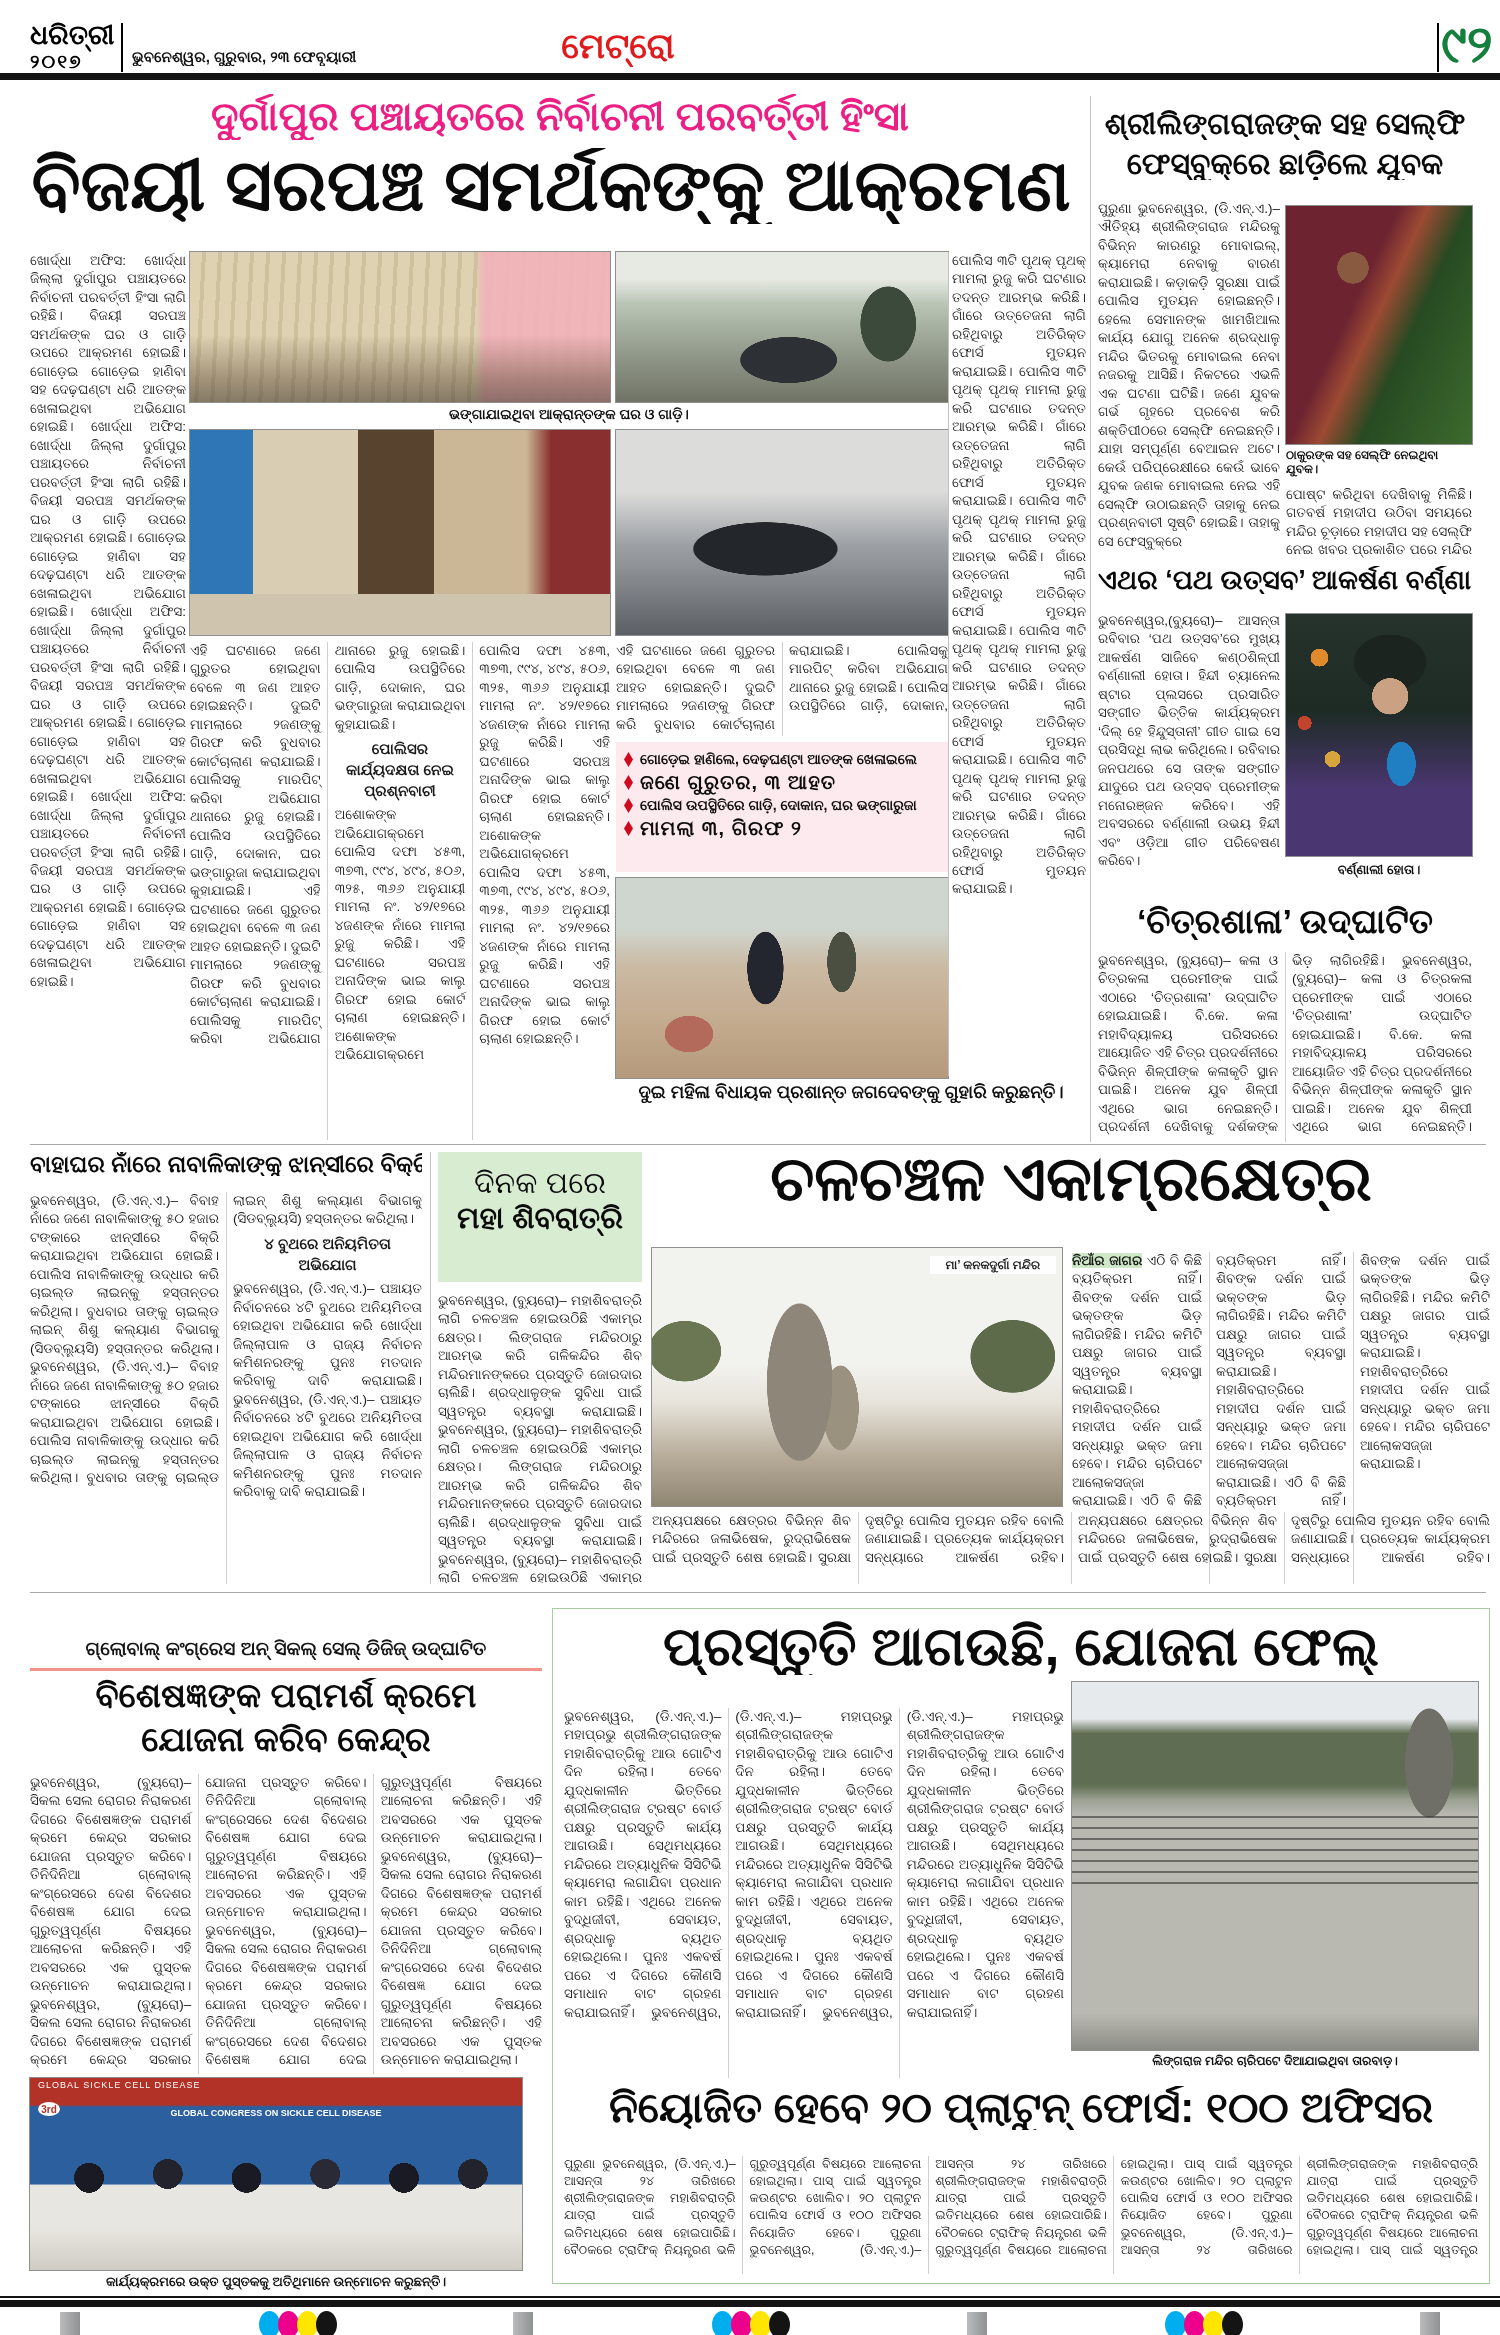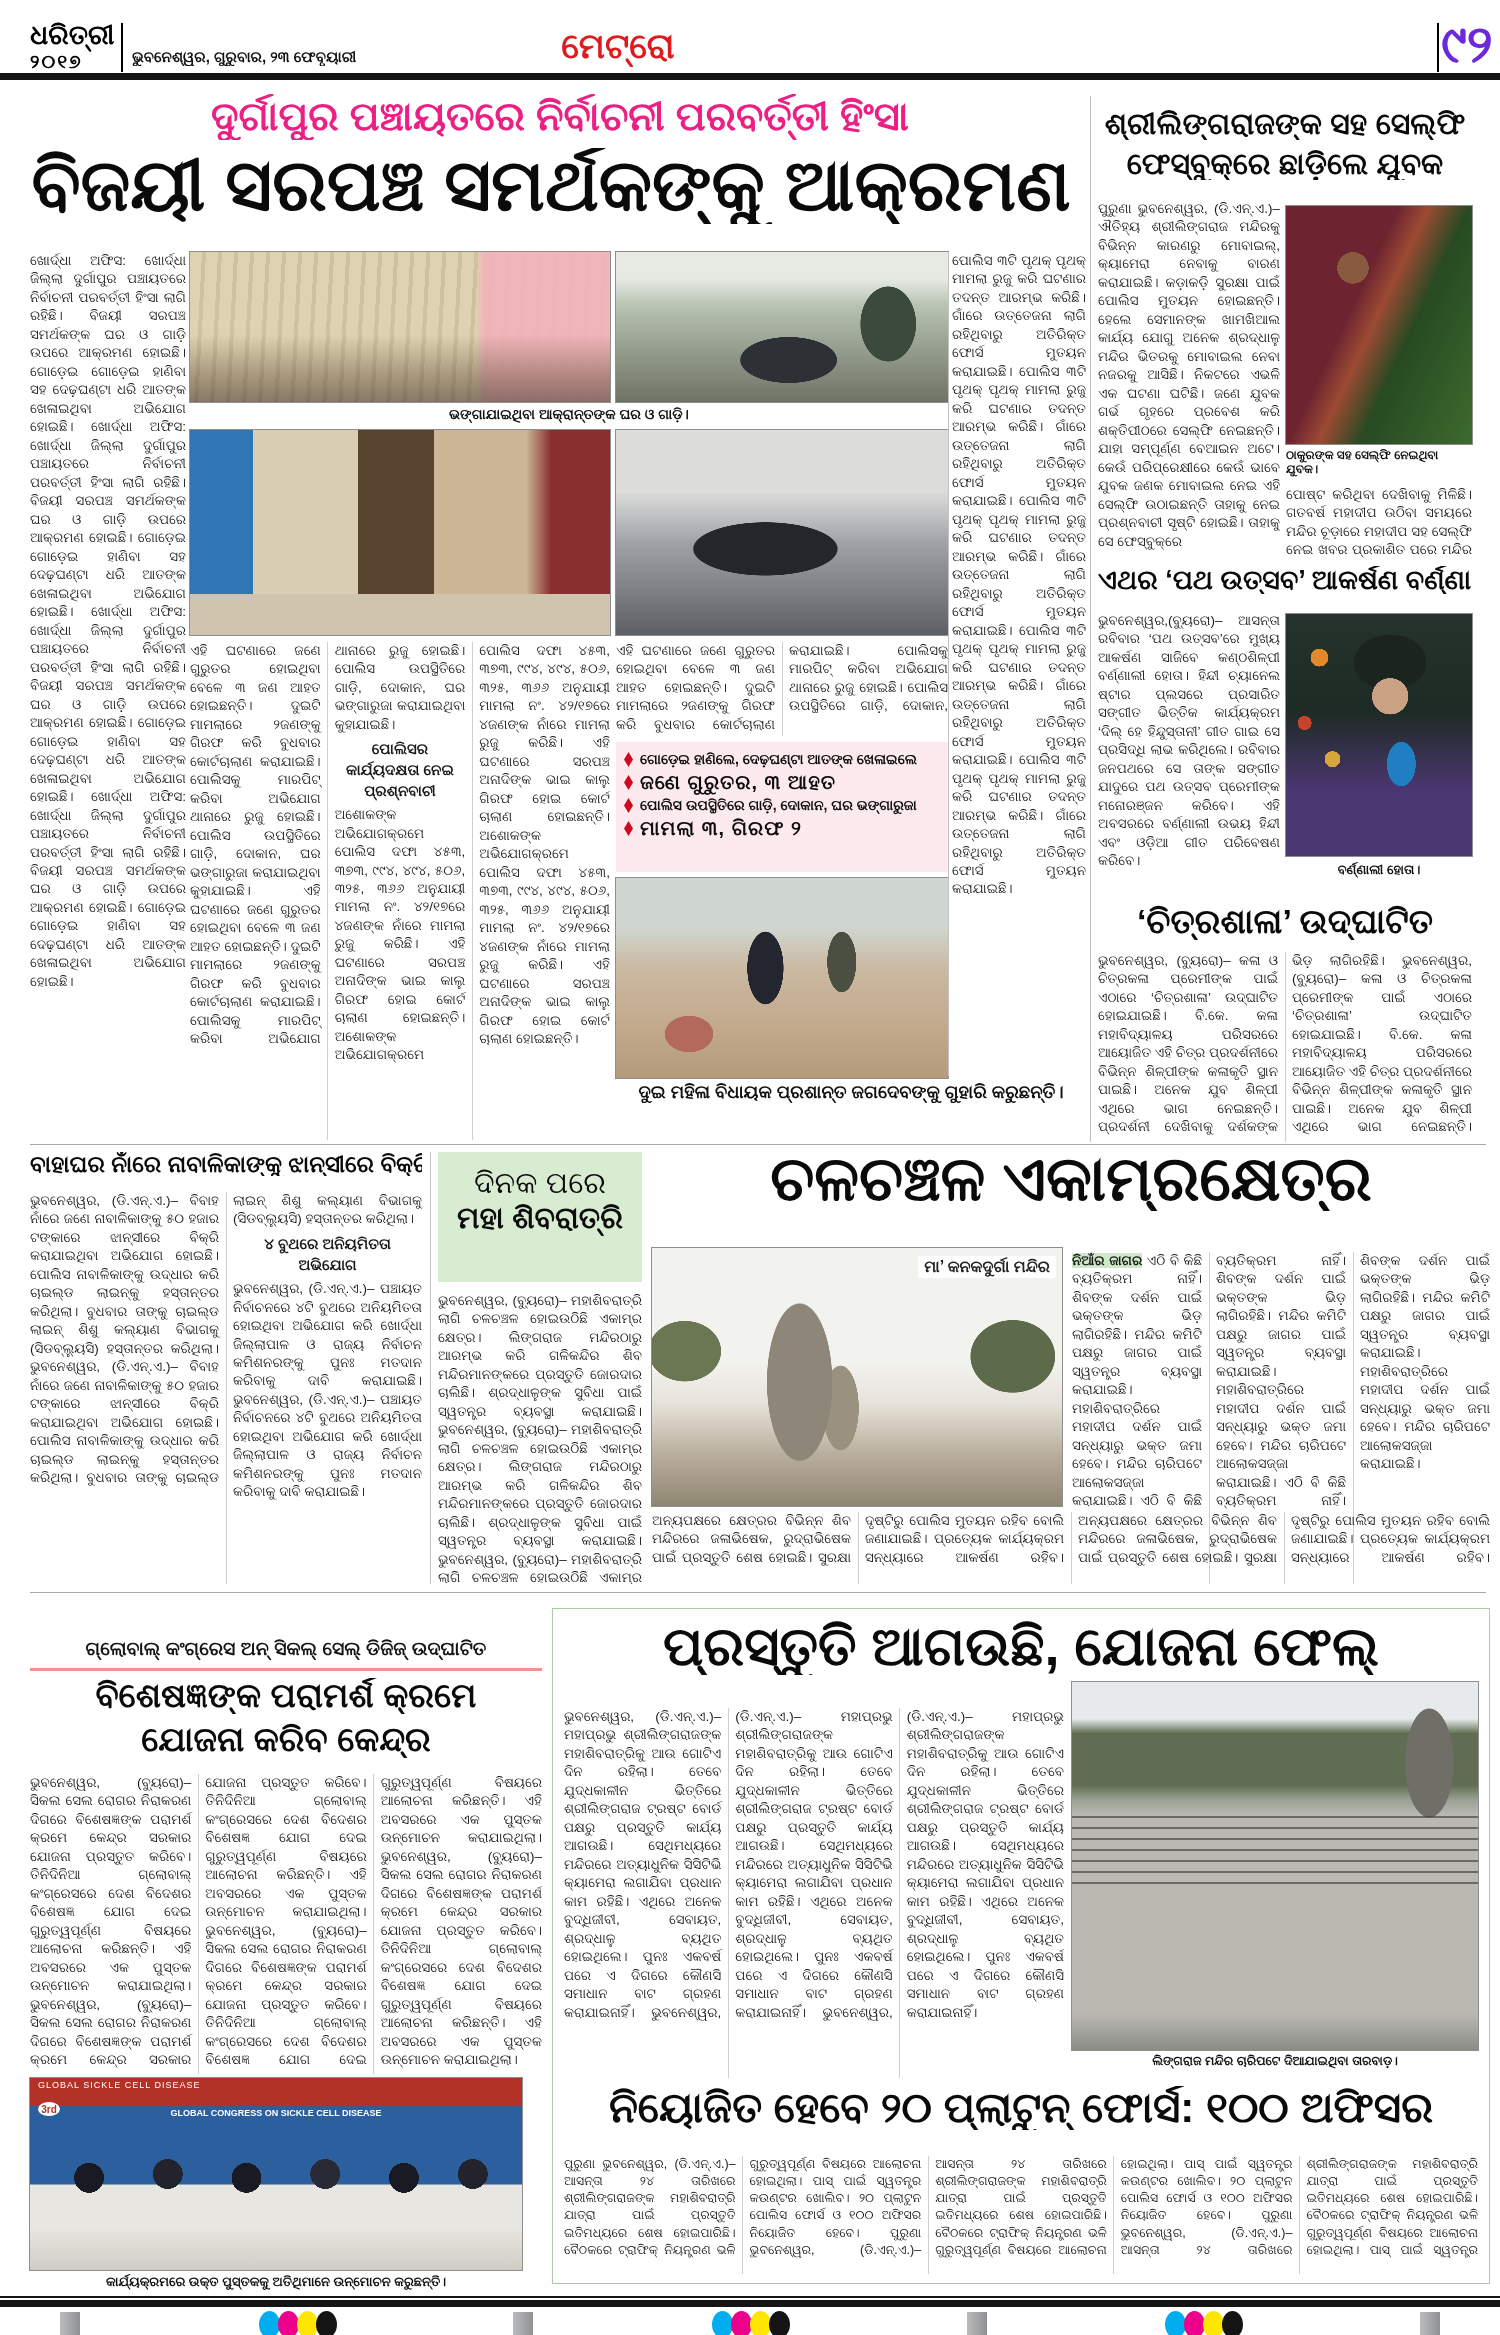--- a/index.html
+++ b/index.html
@@ -36,21 +36,21 @@
 <div id="page">
 
   <div class="abs" style="left:30px;top:20px;width:90px;height:52px;">
     <div style="font-size:27px;font-weight:bold;color:#000;">ଧରିତ୍ରୀ</div>
     <div style="font-size:19px;font-weight:bold;color:#000;letter-spacing:2px;">୨୦୧୭</div>
   </div>
   <div class="abs" style="left:121px;top:23px;width:2px;height:49px;background:#000;"></div>
   <div class="abs nowrap" style="left:132px;top:48px;width:400px;font-size:15px;font-weight:bold;color:#111;">ଭୁବନେଶ୍ୱର, ଗୁରୁବାର, ୨୩ ଫେବୃୟାରୀ</div>
   <div class="abs nowrap" style="left:0;top:26px;width:1236px;text-align:center;font-size:35px;font-weight:bold;color:#e01b1e;">ମେଟ୍ରୋ</div>
   <div class="abs" style="left:1437px;top:23px;width:2px;height:49px;background:#000;"></div>
-  <div class="abs nowrap" style="left:1441px;top:14px;width:58px;font-size:52px;font-weight:bold;color:#6d28d9;">୯୨</div>
+  <div class="abs nowrap" style="left:1441px;top:14px;width:58px;font-size:52px;font-weight:bold;color:#15803d;">୯୨</div>
   <div class="abs" style="left:0;top:73px;width:1500px;height:7px;background:#141414;"></div>
 
   <div class="abs nowrap" style="left:40px;top:94px;width:1040px;text-align:center;font-size:40px;font-weight:bold;color:#ec1f84;">ଦୁର୍ଗାପୁର ପଞ୍ଚାୟତରେ ନିର୍ବାଚନୀ ପରବର୍ତ୍ତୀ ହିଂସା</div>
   <div class="abs nowrap headline" style="left:20px;top:148px;width:1062px;font-size:72px;">ବିଜୟୀ ସରପଞ୍ଚ ସମର୍ଥକଙ୍କୁ ଆକ୍ରମଣ</div>
 
   <div class="abs bt" style="left:30px;top:252px;width:156px;height:888px;">ଖୋର୍ଦ୍ଧା ଅଫିସ: ଖୋର୍ଦ୍ଧା ଜିଲ୍ଲା ଦୁର୍ଗାପୁର ପଞ୍ଚାୟତରେ ନିର୍ବାଚନୀ ପରବର୍ତ୍ତୀ ହିଂସା ଲାଗି ରହିଛି। ବିଜୟୀ ସରପଞ୍ଚ ସମର୍ଥକଙ୍କ ଘର ଓ ଗାଡ଼ି ଉପରେ ଆକ୍ରମଣ ହୋଇଛି। ଗୋଡ଼େଇ ଗୋଡ଼େଇ ହାଣିବା ସହ ଦେଢ଼ଘଣ୍ଟା ଧରି ଆତଙ୍କ ଖେଳାଇଥିବା ଅଭିଯୋଗ ହୋଇଛି। ଖୋର୍ଦ୍ଧା ଅଫିସ: ଖୋର୍ଦ୍ଧା ଜିଲ୍ଲା ଦୁର୍ଗାପୁର ପଞ୍ଚାୟତରେ ନିର୍ବାଚନୀ ପରବର୍ତ୍ତୀ ହିଂସା ଲାଗି ରହିଛି। ବିଜୟୀ ସରପଞ୍ଚ ସମର୍ଥକଙ୍କ ଘର ଓ ଗାଡ଼ି ଉପରେ ଆକ୍ରମଣ ହୋଇଛି। ଗୋଡ଼େଇ ଗୋଡ଼େଇ ହାଣିବା ସହ ଦେଢ଼ଘଣ୍ଟା ଧରି ଆତଙ୍କ ଖେଳାଇଥିବା ଅଭିଯୋଗ ହୋଇଛି। ଖୋର୍ଦ୍ଧା ଅଫିସ: ଖୋର୍ଦ୍ଧା ଜିଲ୍ଲା ଦୁର୍ଗାପୁର ପଞ୍ଚାୟତରେ ନିର୍ବାଚନୀ ପରବର୍ତ୍ତୀ ହିଂସା ଲାଗି ରହିଛି। ବିଜୟୀ ସରପଞ୍ଚ ସମର୍ଥକଙ୍କ ଘର ଓ ଗାଡ଼ି ଉପରେ ଆକ୍ରମଣ ହୋଇଛି। ଗୋଡ଼େଇ ଗୋଡ଼େଇ ହାଣିବା ସହ ଦେଢ଼ଘଣ୍ଟା ଧରି ଆତଙ୍କ ଖେଳାଇଥିବା ଅଭିଯୋଗ ହୋଇଛି। ଖୋର୍ଦ୍ଧା ଅଫିସ: ଖୋର୍ଦ୍ଧା ଜିଲ୍ଲା ଦୁର୍ଗାପୁର ପଞ୍ଚାୟତରେ ନିର୍ବାଚନୀ ପରବର୍ତ୍ତୀ ହିଂସା ଲାଗି ରହିଛି। ବିଜୟୀ ସରପଞ୍ଚ ସମର୍ଥକଙ୍କ ଘର ଓ ଗାଡ଼ି ଉପରେ ଆକ୍ରମଣ ହୋଇଛି। ଗୋଡ଼େଇ ଗୋଡ଼େଇ ହାଣିବା ସହ ଦେଢ଼ଘଣ୍ଟା ଧରି ଆତଙ୍କ ଖେଳାଇଥିବା ଅଭିଯୋଗ ହୋଇଛି।</div>
 
   <div class="abs photo" style="left:190px;top:252px;width:420px;height:150px;background:
       linear-gradient(180deg,rgba(0,0,0,0) 0 55%,rgba(90,70,50,.45) 85%,rgba(60,50,40,.55) 100%),
       linear-gradient(90deg,rgba(236,168,170,0) 0 68%,rgba(242,178,186,.9) 70% 100%),
@@ -152,21 +152,21 @@
   <div class="abs nowrap headline" style="left:652px;top:1146px;width:838px;font-size:62px;">ଚଳଚଞ୍ଚଳ ଏକାମ୍ରକ୍ଷେତ୍ର</div>
 
   <div class="abs bt" style="left:438px;top:1292px;width:204px;height:292px;">ଭୁବନେଶ୍ୱର, (ବ୍ୟୁରୋ)– ମହାଶିବରାତ୍ରି ଲାଗି ଚଳଚଞ୍ଚଳ ହୋଇଉଠିଛି ଏକାମ୍ର କ୍ଷେତ୍ର। ଲିଙ୍ଗରାଜ ମନ୍ଦିରଠାରୁ ଆରମ୍ଭ କରି ଗଳିକନ୍ଦିର ଶିବ ମନ୍ଦିରମାନଙ୍କରେ ପ୍ରସ୍ତୁତି ଜୋରଦାର ଚାଲିଛି। ଶ୍ରଦ୍ଧାଳୁଙ୍କ ସୁବିଧା ପାଇଁ ସ୍ୱତନ୍ତ୍ର ବ୍ୟବସ୍ଥା କରାଯାଇଛି। ଭୁବନେଶ୍ୱର, (ବ୍ୟୁରୋ)– ମହାଶିବରାତ୍ରି ଲାଗି ଚଳଚଞ୍ଚଳ ହୋଇଉଠିଛି ଏକାମ୍ର କ୍ଷେତ୍ର। ଲିଙ୍ଗରାଜ ମନ୍ଦିରଠାରୁ ଆରମ୍ଭ କରି ଗଳିକନ୍ଦିର ଶିବ ମନ୍ଦିରମାନଙ୍କରେ ପ୍ରସ୍ତୁତି ଜୋରଦାର ଚାଲିଛି। ଶ୍ରଦ୍ଧାଳୁଙ୍କ ସୁବିଧା ପାଇଁ ସ୍ୱତନ୍ତ୍ର ବ୍ୟବସ୍ଥା କରାଯାଇଛି। ଭୁବନେଶ୍ୱର, (ବ୍ୟୁରୋ)– ମହାଶିବରାତ୍ରି ଲାଗି ଚଳଚଞ୍ଚଳ ହୋଇଉଠିଛି ଏକାମ୍ର କ୍ଷେତ୍ର। ଲିଙ୍ଗରାଜ ମନ୍ଦିରଠାରୁ ଆରମ୍ଭ କରି ଗଳିକନ୍ଦିର ଶିବ ମନ୍ଦିରମାନଙ୍କରେ ପ୍ରସ୍ତୁତି ଜୋରଦାର ଚାଲିଛି। ଶ୍ରଦ୍ଧାଳୁଙ୍କ ସୁବିଧା ପାଇଁ ସ୍ୱତନ୍ତ୍ର ବ୍ୟବସ୍ଥା କରାଯାଇଛି।</div>
 
   <div class="abs photo" style="left:652px;top:1248px;width:410px;height:258px;background:
       radial-gradient(ellipse 54px 130px at 36% 52%,#8e8678 0 60%,rgba(0,0,0,0) 61%),
       radial-gradient(ellipse 30px 70px at 46% 62%,#9a917f 0 60%,rgba(0,0,0,0) 61%),
       radial-gradient(ellipse 70px 60px at 88% 42%,#5d6b4a 0 60%,rgba(0,0,0,0) 61%),
       radial-gradient(ellipse 60px 50px at 8% 40%,#6a7752 0 60%,rgba(0,0,0,0) 61%),
       linear-gradient(180deg,#f2f2ee 0 45%,#e7e3da 60%,#b9ae9c 80%,#8f8672 100%);">
-    <div style="position:absolute;right:6px;top:8px;background:rgba(255,255,255,.92);padding:2px 6px;font-size:16px;font-weight:bold;color:#222;">ମା’ କନକଦୁର୍ଗା ମନ୍ଦିର</div>
+    <div style="position:absolute;right:6px;top:8px;background:rgba(255,255,255,.92);padding:2px 16px;font-size:12px;font-weight:bold;color:#222;">ମା’ କନକଦୁର୍ଗା ମନ୍ଦିର</div>
   </div>
 
   <div class="abs bt cols3" style="left:1072px;top:1252px;width:418px;height:332px;">
     <p><span class="hl-green">ନିଆଁର ଜାଗର</span> <span>ଏଠି ବି କିଛି ବ୍ୟତିକ୍ରମ ନାହିଁ। ଶିବଙ୍କ ଦର୍ଶନ ପାଇଁ ଭକ୍ତଙ୍କ ଭିଡ଼ ଲାଗିରହିଛି। ମନ୍ଦିର କମିଟି ପକ୍ଷରୁ ଜାଗର ପାଇଁ ସ୍ୱତନ୍ତ୍ର ବ୍ୟବସ୍ଥା କରାଯାଇଛି। ମହାଶିବରାତ୍ରିରେ ମହାଦୀପ ଦର୍ଶନ ପାଇଁ ସନ୍ଧ୍ୟାରୁ ଭକ୍ତ ଜମା ହେବେ। ମନ୍ଦିର ଚାରିପଟେ ଆଲୋକସଜ୍ଜା କରାଯାଇଛି। ଏଠି ବି କିଛି ବ୍ୟତିକ୍ରମ ନାହିଁ। ଶିବଙ୍କ ଦର୍ଶନ ପାଇଁ ଭକ୍ତଙ୍କ ଭିଡ଼ ଲାଗିରହିଛି। ମନ୍ଦିର କମିଟି ପକ୍ଷରୁ ଜାଗର ପାଇଁ ସ୍ୱତନ୍ତ୍ର ବ୍ୟବସ୍ଥା କରାଯାଇଛି। ମହାଶିବରାତ୍ରିରେ ମହାଦୀପ ଦର୍ଶନ ପାଇଁ ସନ୍ଧ୍ୟାରୁ ଭକ୍ତ ଜମା ହେବେ। ମନ୍ଦିର ଚାରିପଟେ ଆଲୋକସଜ୍ଜା କରାଯାଇଛି। ଏଠି ବି କିଛି ବ୍ୟତିକ୍ରମ ନାହିଁ। ଶିବଙ୍କ ଦର୍ଶନ ପାଇଁ ଭକ୍ତଙ୍କ ଭିଡ଼ ଲାଗିରହିଛି। ମନ୍ଦିର କମିଟି ପକ୍ଷରୁ ଜାଗର ପାଇଁ ସ୍ୱତନ୍ତ୍ର ବ୍ୟବସ୍ଥା କରାଯାଇଛି। ମହାଶିବରାତ୍ରିରେ ମହାଦୀପ ଦର୍ଶନ ପାଇଁ ସନ୍ଧ୍ୟାରୁ ଭକ୍ତ ଜମା ହେବେ। ମନ୍ଦିର ଚାରିପଟେ ଆଲୋକସଜ୍ଜା କରାଯାଇଛି।</span></p>
   </div>
 
   <div class="abs bt cols4" style="left:652px;top:1512px;width:838px;height:72px;">ଅନ୍ୟପକ୍ଷରେ କ୍ଷେତ୍ରର ବିଭିନ୍ନ ଶିବ ମନ୍ଦିରରେ ଜଳାଭିଷେକ, ରୁଦ୍ରାଭିଷେକ ପାଇଁ ପ୍ରସ୍ତୁତି ଶେଷ ହୋଇଛି। ସୁରକ୍ଷା ଦୃଷ୍ଟିରୁ ପୋଲିସ ମୁତୟନ ରହିବ ବୋଲି ଜଣାଯାଇଛି। ପ୍ରତ୍ୟେକ କାର୍ଯ୍ୟକ୍ରମ ସନ୍ଧ୍ୟାରେ ଆକର୍ଷଣ ରହିବ। ଅନ୍ୟପକ୍ଷରେ କ୍ଷେତ୍ରର ବିଭିନ୍ନ ଶିବ ମନ୍ଦିରରେ ଜଳାଭିଷେକ, ରୁଦ୍ରାଭିଷେକ ପାଇଁ ପ୍ରସ୍ତୁତି ଶେଷ ହୋଇଛି। ସୁରକ୍ଷା ଦୃଷ୍ଟିରୁ ପୋଲିସ ମୁତୟନ ରହିବ ବୋଲି ଜଣାଯାଇଛି। ପ୍ରତ୍ୟେକ କାର୍ଯ୍ୟକ୍ରମ ସନ୍ଧ୍ୟାରେ ଆକର୍ଷଣ ରହିବ। ଅନ୍ୟପକ୍ଷରେ କ୍ଷେତ୍ରର ବିଭିନ୍ନ ଶିବ ମନ୍ଦିରରେ ଜଳାଭିଷେକ, ରୁଦ୍ରାଭିଷେକ ପାଇଁ ପ୍ରସ୍ତୁତି ଶେଷ ହୋଇଛି। ସୁରକ୍ଷା ଦୃଷ୍ଟିରୁ ପୋଲିସ ମୁତୟନ ରହିବ ବୋଲି ଜଣାଯାଇଛି। ପ୍ରତ୍ୟେକ କାର୍ଯ୍ୟକ୍ରମ ସନ୍ଧ୍ୟାରେ ଆକର୍ଷଣ ରହିବ।</div>
 
   <div class="abs hrule" style="left:30px;top:1592px;width:1456px;"></div>
 

